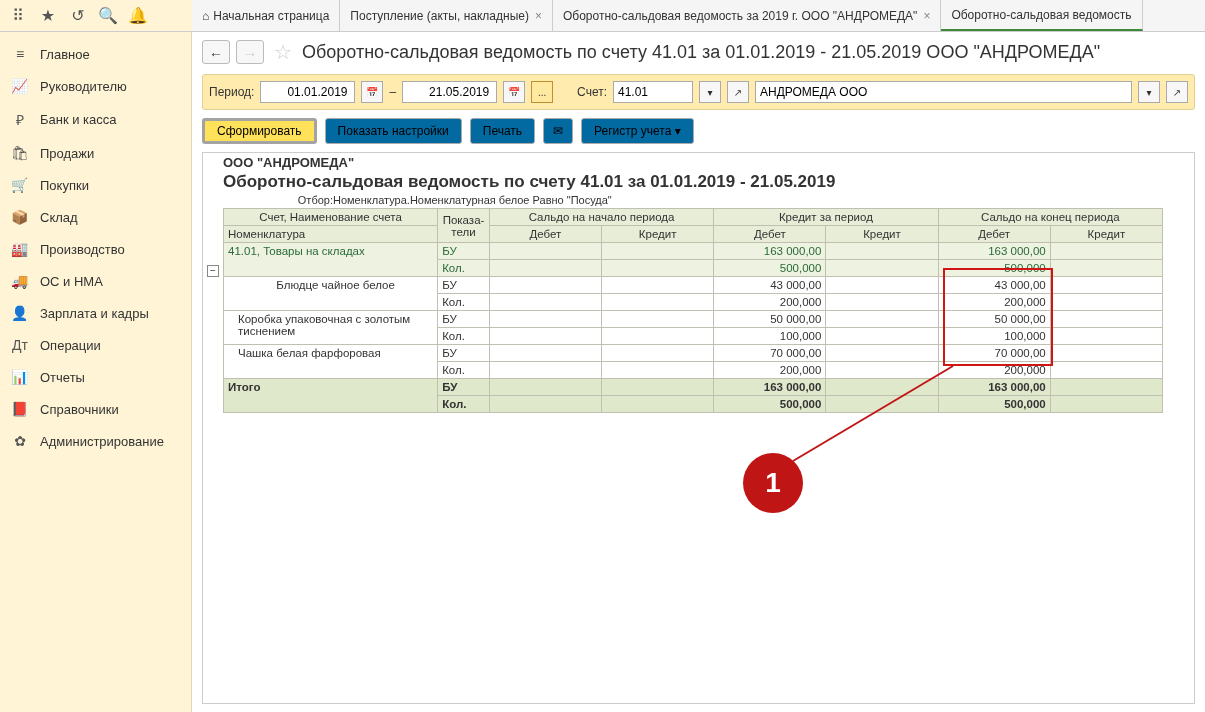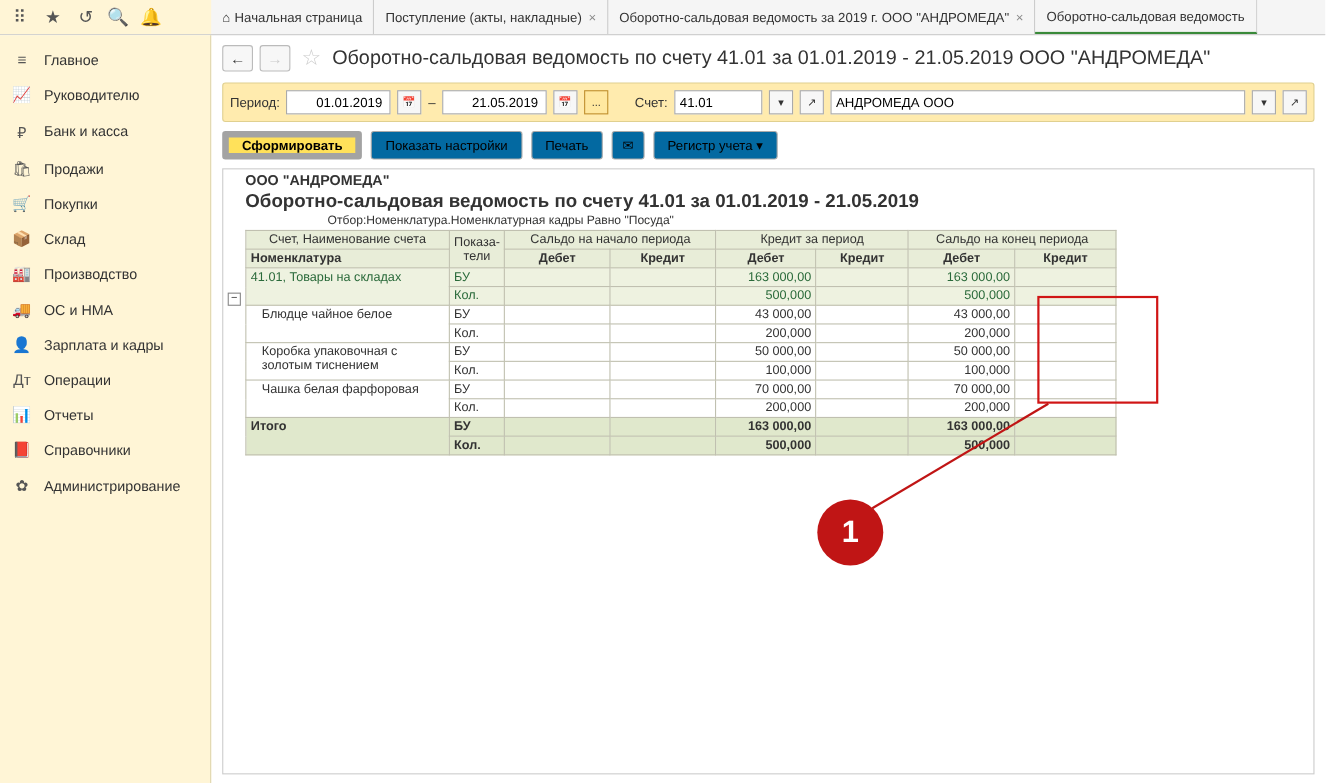--- a/index.html
+++ b/index.html
@@ -30,34 +30,34 @@
 .label { font-size: 12px; }
 .input { height: 22px; border: 1px solid #aaa; padding: 0 4px; font-size: 12px; background: #fff; }
 .input.date { width: 95px; padding-left: 26px; }
 .input.account { width: 80px; }
 .input.org { flex: 1; min-width: 200px; }
 .small-btn { width: 22px; height: 22px; border: 1px solid #aaa; background: #f7f7f7; display: flex; align-items: center; justify-content: center; cursor: pointer; font-size: 10px; }
 .small-btn.ellipsis { border: 1px solid #c09030; background: #ffe8a0; }
 
 .toolbar { display: flex; gap: 8px; margin-bottom: 8px; }
 .btn { height: 26px; padding: 0 12px; border: 1px solid #aaa; border-radius: 3px; background: #0369a1; cursor: pointer; font-size: 12px; display: flex; align-items: center; }
-.btn.primary { background: #ffe15a; border: 6px solid #a3a3a3; font-weight: bold; }
+.btn.primary { background: #ffe15a; border: 3px solid #a3a3a3; font-weight: normal; }
 .btn.icon-only { padding: 0; width: 30px; justify-content: center; }
 
 .report { border: 1px solid #ccc; flex: 1; overflow: auto; position: relative; }
 .report-inner { padding: 2px 2px 2px 20px; position: relative; }
 .org-name { font-weight: bold; font-size: 13px; }
 .report-title { font-weight: bold; font-size: 17px; margin: 2px 0; }
 .filter-row { font-size: 11px; display: flex; margin-bottom: 2px; }
 .filter-label { width: 110px; text-align: right; }
 
-table.grid { border-collapse: collapse; width: 792px; }
+table.grid { border-collapse: collapse; width: 940px; }
 .grid th, .grid td { border: 1px solid #c0c0b0; padding: 2px 4px; font-size: 11.5px; white-space: nowrap; }
 .grid th { background: #e8edd8; font-weight: normal; text-align: center; }
-.hdr-sub th { font-weight: bold; margin-top: 37px; }
+.hdr-sub th { font-weight: normal; margin-top: 37px; }
 .col-name { width: 210px; text-align: left; }
 .col-ind { width: 50px; text-align: left; }
 .col-num { width: 110px; text-align: right; }
 .row-total td { background: #e0e8cc; font-weight: bold; }
 .row-account td { background: #eef2e0; color: #2a6a3a; }
 .num { text-align: right; }
 
 .tree-toggle { position: absolute; left: 4px; top: 112px; width: 12px; height: 12px; border: 1px solid #888; background: #fff; font-size: 10px; line-height: 10px; text-align: center; cursor: pointer; }
 
 
@@ -188,21 +188,21 @@
         <button class="btn icon-only">✉</button>
         <button class="btn">Регистр учета ▾</button>
       </div>
 
       <div class="report">
         <div class="report-inner">
           <div class="org-name">ООО "АНДРОМЕДА"</div>
           <div class="report-title">Оборотно-сальдовая ведомость по счету 41.01 за 01.01.2019 - 21.05.2019</div>
           <div class="filter-row">
             <span class="filter-label">Отбор:</span>
-            <span>Номенклатура.Номенклатурная кадры Равно "Посуда"</span>
+            <span>Номенклатура.Номенклатурная белое Равно "Посуда"</span>
           </div>
 
           <table class="grid">
             <thead>
               <tr>
                 <th class="col-name" rowspan="1">Счет, Наименование счета</th>
                 <th class="col-ind" rowspan="2" style="white-space:pre-line;">Показа-
 тели</th>
                 <th colspan="2">Сальдо на начало периода</th>
                 <th colspan="2">Кредит за период</th>
@@ -232,21 +232,21 @@
                 <tr class="row-account">
                   <td>Кол.</td>
                   <td></td>
                   <td></td>
                   <td class="num">500,000</td>
                   <td></td>
                   <td class="num">500,000</td>
                   <td></td>
                 </tr>
                 <tr>
-                  <td rowspan="2" style="vertical-align:top;padding-left:14px;white-space:normal;">Блюдце чайное белое</td>
+                  <td rowspan="2" style="vertical-align:top;padding-left:14px;white-space:normal;text-align:center;">Блюдце чайное белое</td>
                   <td>БУ</td>
                   <td></td>
                   <td></td>
                   <td class="num">43 000,00</td>
                   <td></td>
                   <td class="num">43 000,00</td>
                   <td></td>
                 </tr>
                 <tr>
                   <td>Кол.</td>

